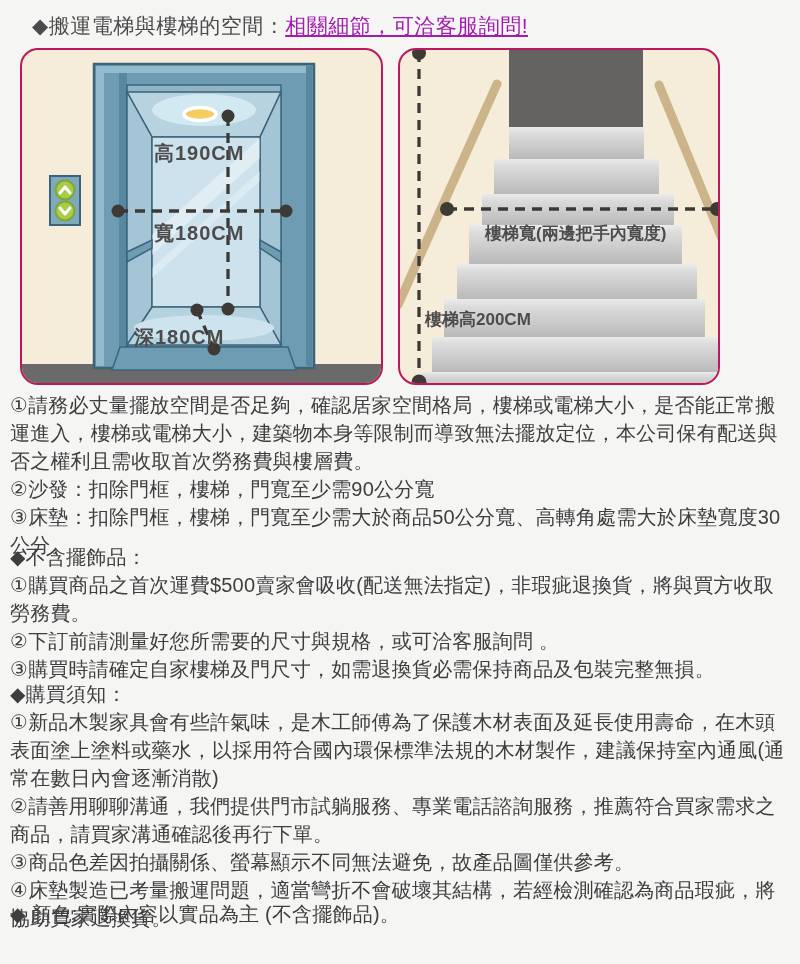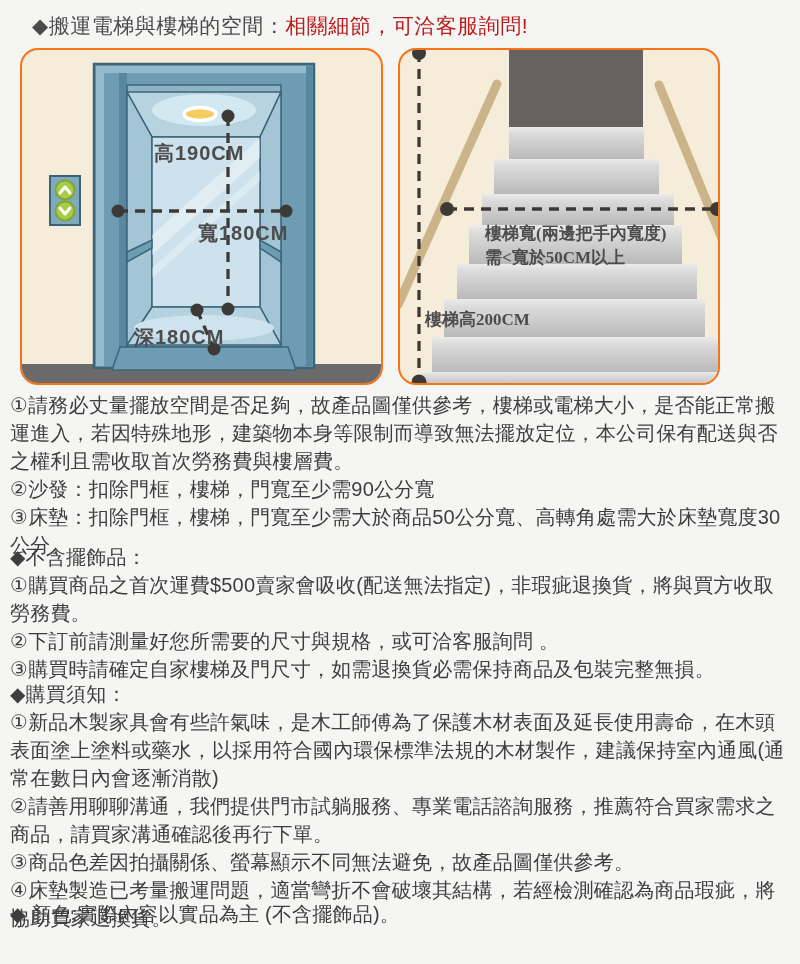--- a/index.html
+++ b/index.html
@@ -13,32 +13,32 @@
     overflow:hidden;
   }
   .page { position:absolute; inset:0; }
 
   
   .title {
     position:absolute; top:13px; left:32px;
     font-size:21px; line-height:26px; color:#4b4b4b;
     letter-spacing:0.5px;
   }
-  .title .hl { color:#b91c1c; }
+  .title .hl { color:#a21caf;text-decoration:underline; }
 
   
   .panel {
     position:absolute; top:48px; height:337px;
     background:#f5ecd9;
-    border:2px solid #f97316;
+    border:2px solid #be185d;
     border-radius:18px;
     overflow:hidden;
   }
   #panel-elevator { left:20px;  width:363px; }
-  #panel-stairs   { left:398px; width:322px;font-family:Liberation Serif, serif; }
+  #panel-stairs   { left:398px; width:322px; }
   .panel svg { position:absolute; top:-2px; left:-2px; }
 
   .m-label {
     position:absolute;
     font-weight:bold; color:#4c4c4c;
     white-space:nowrap; letter-spacing:1px;
   }
   .m-label.big   { font-size:20px; }
   .m-label.small { font-size:17px; letter-spacing:0; line-height:24px; }
 
@@ -109,21 +109,21 @@
       <g fill="#3d3a36">
         <circle cx="208" cy="68" r="6.5"></circle>
           <circle cx="208" cy="261" r="6.5"></circle>
         <circle cx="98" cy="163" r="6.5"></circle>
           <circle cx="266" cy="163" r="6.5"></circle>
         <circle cx="177" cy="262" r="6.5"></circle>
           <circle cx="194" cy="301" r="6.5"></circle>
       </g>
     </svg>
     <div class="m-label big" style="left:132px; top:90px;">高190CM</div>
-    <div class="m-label big" style="left:132px; top:170px;margin-left:44px;">寬180CM</div>
+    <div class="m-label big" style="left:132px; top:170px;">寬180CM</div>
     <div class="m-label big" style="left:112px; top:274px;">深180CM</div>
   </div>
 
   <div class="panel" id="panel-stairs">
     <svg width="391" height="341" viewBox="0 0 391 341">
       <defs>
         <linearGradient id="stepG" x1="0" y1="0" x2="0" y2="1">
           <stop offset="0" stop-color="#ebebeb"></stop>
           <stop offset="0.2" stop-color="#dcdcdc"></stop>
           <stop offset="1" stop-color="#b9b9b9"></stop>
@@ -154,27 +154,26 @@
       </g>
       <g fill="#3d3a36">
         <circle cx="21" cy="5" r="7"></circle>
           <circle cx="21" cy="334" r="7.5"></circle>
         <circle cx="49" cy="161" r="7"></circle>
           <circle cx="319" cy="161" r="7"></circle>
       </g>
     </svg>
     <div class="m-label small" style="left:85px; top:172px;">
       <div>樓梯寬(兩邊把手內寬度)</div>
-      <div>需&lt;寬於50CM以上</div>
     </div>
     <div class="m-label small" style="left:25px; top:258px;">樓梯高200CM</div>
   </div>
 
   <div class="sec" id="sec-moving">
-    <div>①請務必丈量擺放空間是否足夠，故產品圖僅供參考，樓梯或電梯大小，是否能正常搬運進入，若因特殊地形，建築物本身等限制而導致無法擺放定位，本公司保有配送與否之權利且需收取首次勞務費與樓層費。</div>
+    <div>①請務必丈量擺放空間是否足夠，確認居家空間格局，樓梯或電梯大小，是否能正常搬運進入，樓梯或電梯大小，建築物本身等限制而導致無法擺放定位，本公司保有配送與否之權利且需收取首次勞務費與樓層費。</div>
     <div>②沙發：扣除門框，樓梯，門寬至少需90公分寬</div>
     <div>③床墊：扣除門框，樓梯，門寬至少需大於商品50公分寬、高轉角處需大於床墊寬度30公分。</div>
   </div>
 
   <div class="sec" id="sec-fees">
     <div>◆不含擺飾品：</div>
     <div>①購買商品之首次運費$500賣家會吸收(配送無法指定)，非瑕疵退換貨，將與買方收取勞務費。</div>
     <div>②下訂前請測量好您所需要的尺寸與規格，或可洽客服詢問 。</div>
     <div>③購買時請確定自家樓梯及門尺寸，如需退換貨必需保持商品及包裝完整無損。</div>
   </div>

